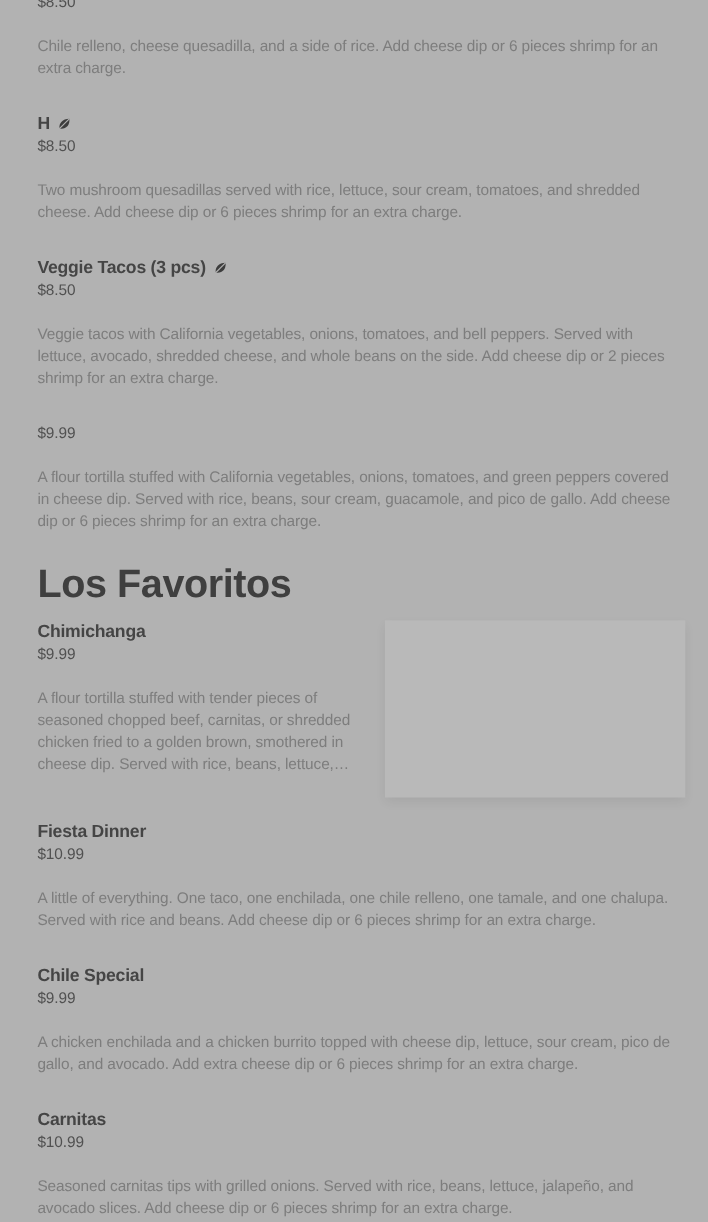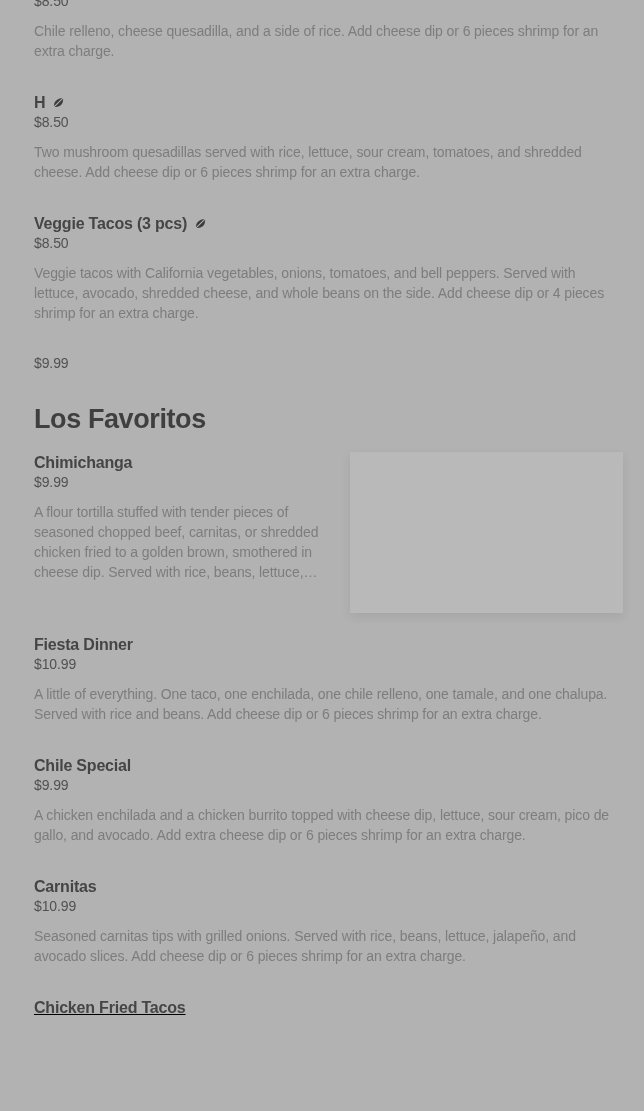--- a/index.html
+++ b/index.html
@@ -25,27 +25,27 @@
     font-size:16px;line-height:17px;font-weight:700;
     color:var(--title-color);letter-spacing:-0.2px;
     display:flex;align-items:center;gap:7px;
   }
   .leaf{width:13px;height:13px;flex:0 0 auto;display:inline-block;}
   .item-price{
     font-size:14px;line-height:15px;margin-top:4px;
     color:var(--price-color);letter-spacing:-0.1px;
   }
   .item-desc{
-    font-size:14px;line-height:20px;margin-top:12px;
+    font-size:14px;line-height:20px;margin-top:22px;
     color:var(--description-color);max-width:578px;letter-spacing:-0.1px;
   }
   .partial-top .item-price{margin-top:-6px;}
   .partial-top .item-desc{}
   .section-header{
-    font-size:27px;line-height:30px;font-weight:700;
+    font-size:36px;line-height:30px;font-weight:700;
     color:var(--section-header-color);letter-spacing:-0.4px;
     margin:28px 0 20px 0;
   }
   .item-with-image{display:flex;margin-bottom:23px;}
   .item-with-image .item-text{width:300px;flex:0 0 auto;}
   .item-with-image .item-desc{max-width:300px;}
   .dish-image{
     width:273px;height:161px;flex:0 0 auto;margin-left:auto;margin-top:-2px;
     background:var(--image-placeholder-color);
     box-shadow:0 4px 10px rgba(0,0,0,0.07);
@@ -76,25 +76,26 @@
 
   <div class="menu-item">
     <div class="item-name">
       <span>Veggie Tacos (3 pcs)</span>
       <svg class="leaf" viewBox="0 0 16 16">
         <path d="M2.6 13.4 C1.6 7.5 6 2.6 13.6 2.4 C14.4 9.5 10 14.4 2.6 13.4 Z" fill="var(--leaf-icon-color)"></path>
         <line x1="2.2" y1="13.8" x2="13.8" y2="2.2" stroke="var(--page-background)" stroke-width="1.3"></line>
       </svg>
     </div>
     <div class="item-price">$8.50</div>
-    <div class="item-desc">Veggie tacos with California vegetables, onions, tomatoes, and bell peppers. Served with lettuce, avocado, shredded cheese, and whole beans on the side. Add cheese dip or 4 pieces shrimp for an extra charge.</div>
+    <div class="item-desc">Veggie tacos with California vegetables, onions, tomatoes, and bell peppers. Served with lettuce, avocado, shredded cheese, and whole beans on the side. Add cheese dip or 2 pieces shrimp for an extra charge.</div>
   </div>
 
   <div class="menu-item">
     <div class="item-price">$9.99</div>
+    <div class="item-desc">A flour tortilla stuffed with California vegetables, onions, tomatoes, and green peppers covered in cheese dip. Served with rice, beans, sour cream, guacamole, and pico de gallo. Add cheese dip or 6 pieces shrimp for an extra charge.</div>
   </div>
 
   <h2 class="section-header">Los Favoritos</h2>
 
   <div class="menu-item item-with-image">
     <div class="item-text">
       <div class="item-name">
         <span>Chimichanga</span>
       </div>
       <div class="item-price">$9.99</div>

